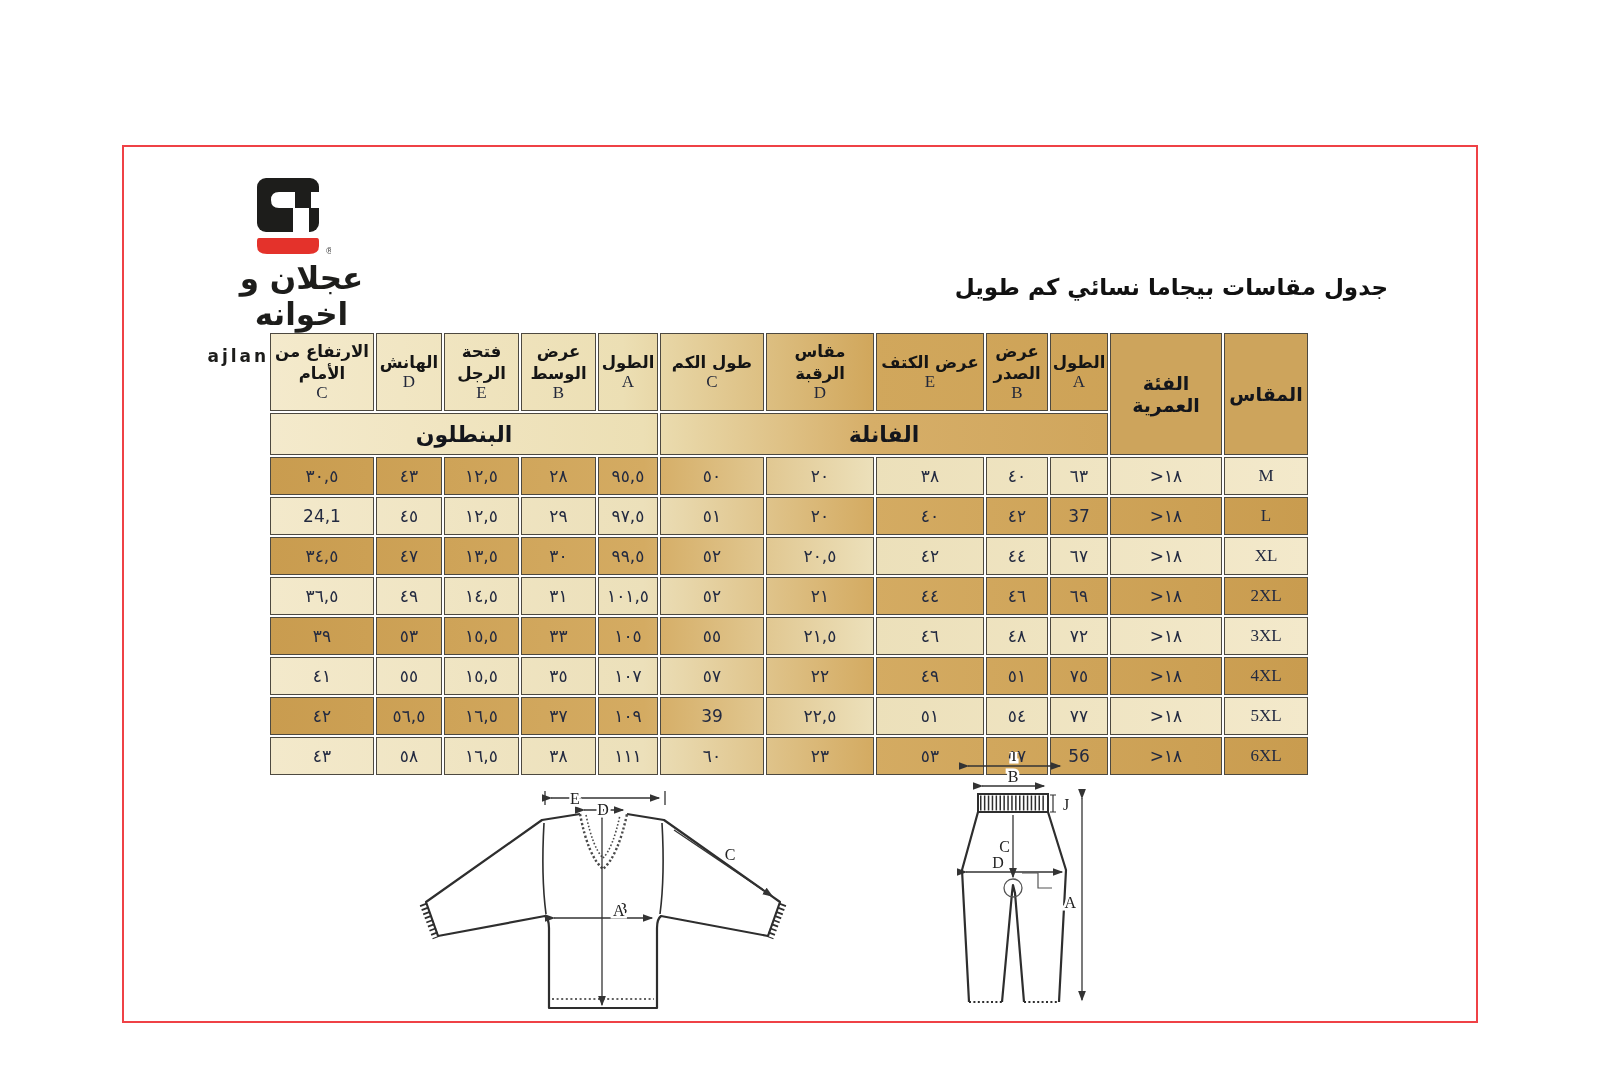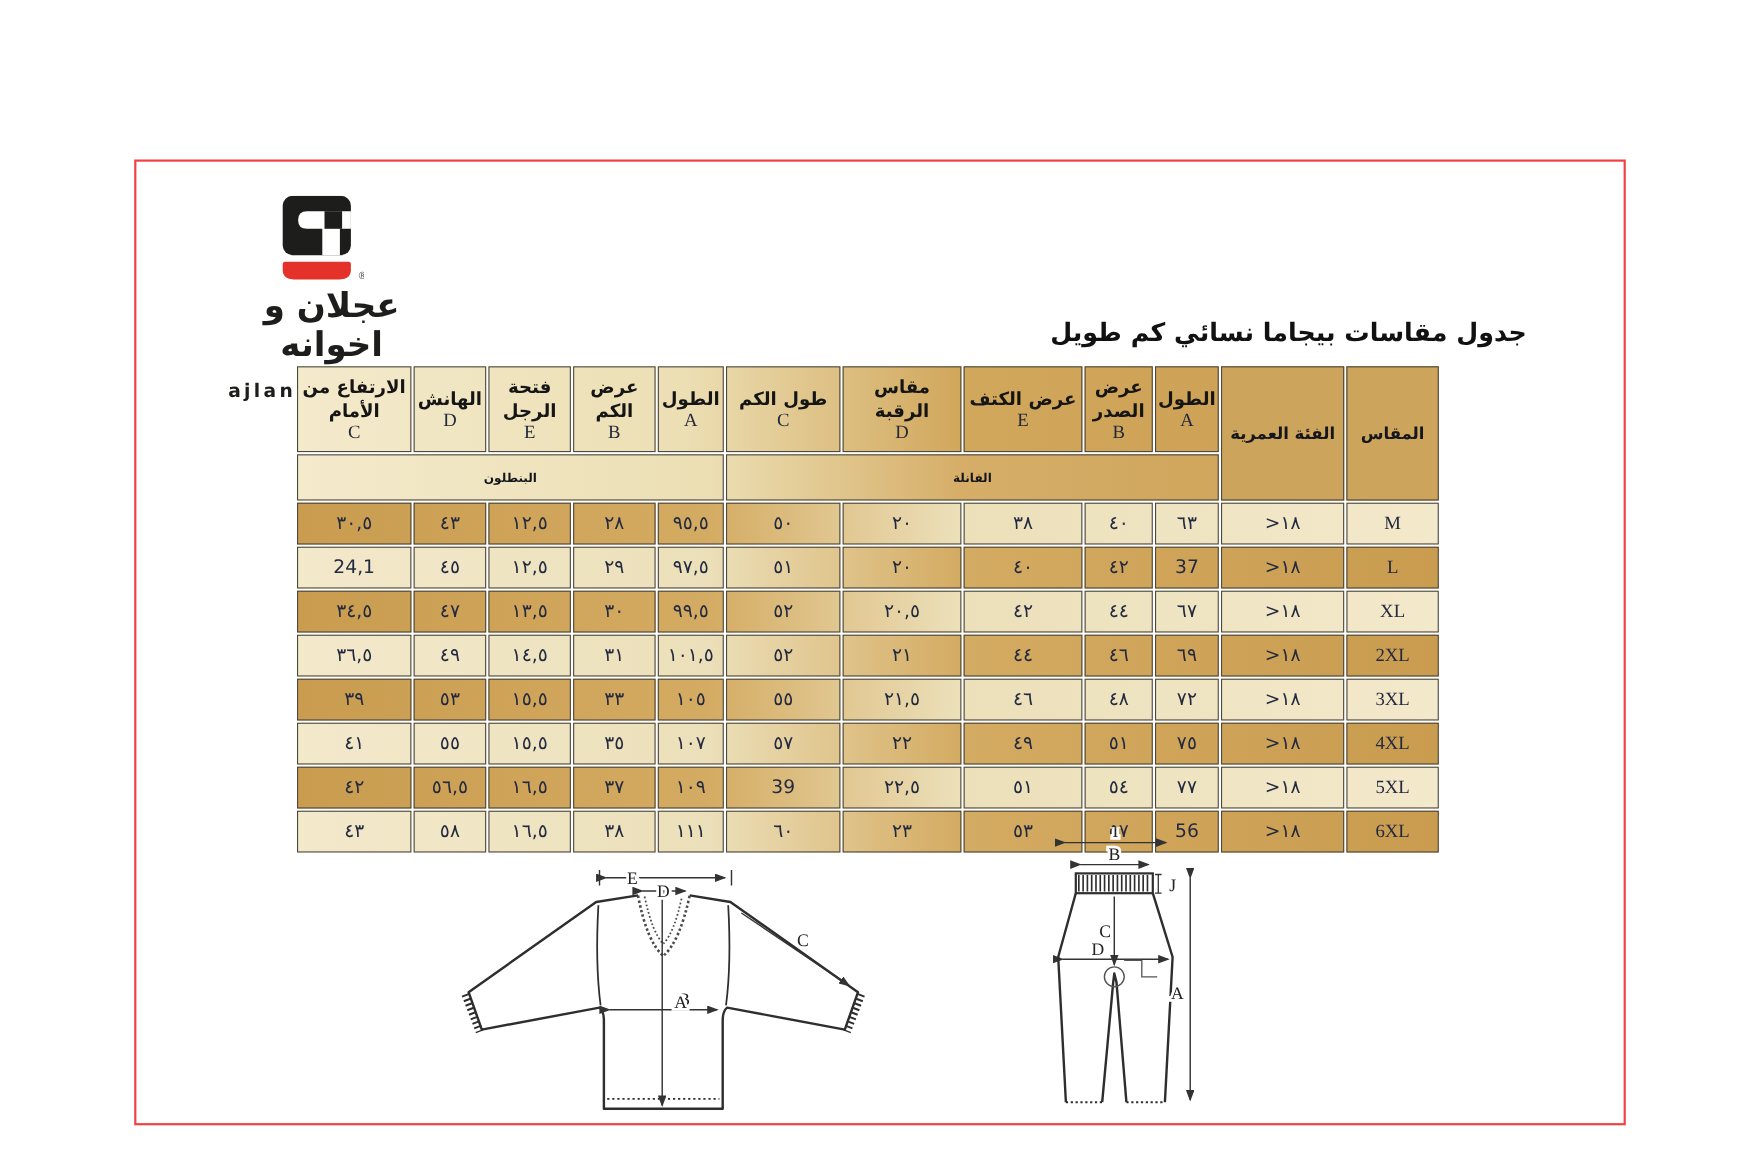--- a/index.html
+++ b/index.html
@@ -8,33 +8,33 @@
   .frame{position:absolute;left:122px;top:145px;width:1352px;height:874px;
          border:2px solid #ef4146;}
 
   
   .logo{position:absolute;left:168px;top:178px;width:240px;text-align:center;}
   .logo-mark{display:block;margin:0 auto;}
   .brand-ar{font-size:31px;font-weight:bold;color:#1d1d1b;margin-top:4px;direction:rtl;margin-left:27px;}
   .brand-en{font-size:17px;font-weight:bold;letter-spacing:3px;color:#1d1d1b;margin-top:14px;}
 
   
-  .doc-title{position:absolute;left:700px;top:290px;width:688px;text-align:right;direction:rtl;
+  .doc-title{position:absolute;left:700px;top:274px;width:688px;text-align:right;direction:rtl;
              font-size:23px;font-weight:bold;color:#111;}
 
   
   .size-table{position:absolute;left:268px;top:331px;border-collapse:separate;border-spacing:2px;
               direction:rtl;table-layout:fixed;}
   .size-table td{border:1px solid #4d4940;text-align:center;vertical-align:middle;padding:0;overflow:hidden;}
   tr.hdr td{height:76px;}
-  tr.grp td{height:40px;font-weight:bold;font-size:11px;color:#14161c;}
+  tr.grp td{height:40px;font-weight:bold;font-size:22px;color:#14161c;}
   tr.data td{height:36px;font-size:17px;color:#232a40;}
   .hdr-ar{font-weight:bold;font-size:16.5px;color:#151515;line-height:1.3;direction:rtl;}
   .hdr-lt{font-family:"Liberation Serif",serif;font-size:17px;color:#23283a;line-height:1.1;}
-  .corner{background:#cda45c;font-weight:bold;font-size:15px;color:#14161c;}
+  .corner{background:#cda45c;font-weight:bold;font-size:19px;color:#14161c;}
   tr.hdr{background:linear-gradient(to right,#f4eacc 0%,#ecdfb4 34%,#d1a75c 58%,#cb9f53 100%);}
   tr.grp{background:linear-gradient(to right,#f4eacc 0%,#ecdfb4 36%,#d6ae68 58%,#cb9f53 100%);}
   tr.odd{background:linear-gradient(to right,#c99c4f 0%,#d4ab62 36%,#ece0ba 58%,#f3e9cb 100%);}
   tr.even{background:linear-gradient(to right,#f3e9cb 0%,#ece0ba 36%,#d4ab62 58%,#c99c4f 100%);}
   td.size-cell{font-family:"Liberation Serif",serif;font-size:19px;color:#1c2233;}
   .ltr{direction:ltr;unicode-bidi:isolate;}
 
   
   .shirt-svg{position:absolute;left:412px;top:786px;}
   .pants-svg{position:absolute;left:942px;top:752px;}
@@ -98,21 +98,21 @@
           </td>
       <td>
             <div class="hdr-ar">طول الكم</div>
             <div class="hdr-lt">C</div>
           </td>
       <td>
             <div class="hdr-ar">الطول</div>
             <div class="hdr-lt">A</div>
           </td>
       <td>
-            <div class="hdr-ar">عرض الكم</div>
+            <div class="hdr-ar">عرض الوسط</div>
             <div class="hdr-lt">B</div>
           </td>
       <td>
             <div class="hdr-ar">فتحة الرجل</div>
             <div class="hdr-lt">E</div>
           </td>
       <td>
             <div class="hdr-ar">الهانش</div>
             <div class="hdr-lt">D</div>
           </td>

